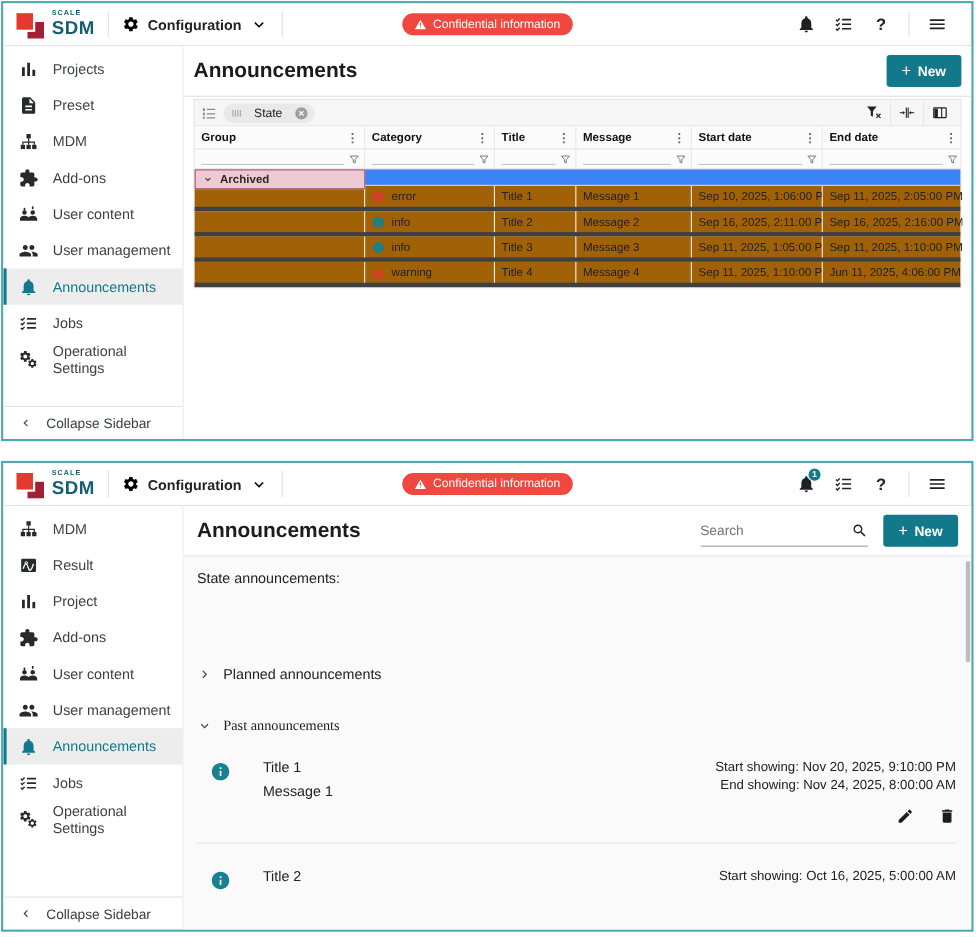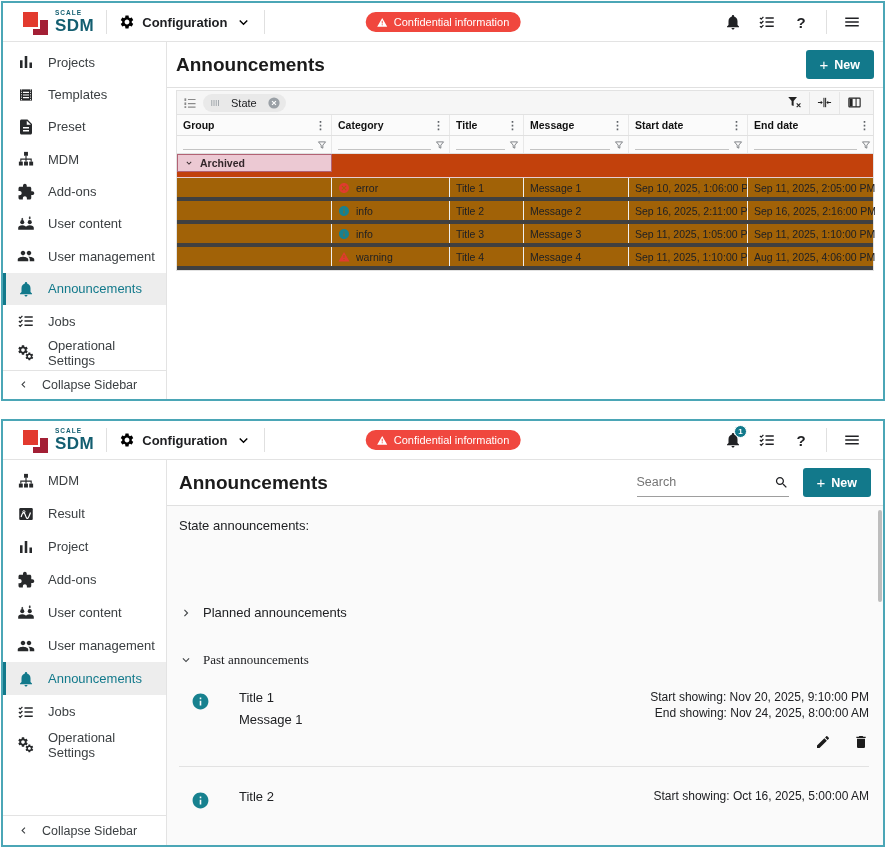--- a/index.html
+++ b/index.html
@@ -4,21 +4,21 @@
 <style>
   * { box-sizing: border-box; margin: 0; padding: 0; }
   html,body { width:887px; height:852px; background:#fff; font-family:"Liberation Sans", sans-serif; color:#202124; }
   .canvas { position:relative; width:887px; height:852px; background:#fff; }
 
   .panel { position:absolute; left:1px; width:884px; border:2px solid #4ba6b6; background:#fff; overflow:hidden; display:flex; flex-direction:column; }
   .panel-a { top:1px; height:400px; }
   .panel-b { top:419px; height:428px; }
 
   
-  .appbar { height:39px; flex:0 0 39px; display:flex; align-items:center; border-bottom:1px solid #e3e3e3; background:#fff; padding:0 14px 0 20px; position:relative;justify-content:flex-end; }
+  .appbar { height:39px; flex:0 0 39px; display:flex; align-items:center; border-bottom:1px solid #e3e3e3; background:#fff; padding:0 14px 0 12px; position:relative;justify-content:flex-end; }
   .logo { display:flex; align-items:center; gap:7px; }
   .logo-mark { position:relative; width:25px; height:25px; }
   .logo-mark .lm-dark { position:absolute; right:0; bottom:0; width:15px; height:15px; background:#a31f35; }
   .logo-mark .lm-bright { position:absolute; left:0; top:2px; width:15px; height:15px; background:#e23a2e; box-shadow:2px 2px 0 #fff; }
   .logo-text { display:flex; flex-direction:column; line-height:1; }
   .logo-scale { font-size:6.5px; font-weight:bold; letter-spacing:1px; color:#135e70; }
   .logo-sdm { font-size:17px; font-weight:bold; color:#135e70; letter-spacing:.5px; }
   .vdiv { width:1px; height:24px; background:#e0e0e0; margin:0 12px; }
   .nav-config { display:flex; align-items:center; gap:7px; background:none; border:none; cursor:pointer; font-family:inherit; }
   .nav-config .ic { width:16px; height:16px; }
@@ -69,21 +69,21 @@
   .tcols { display:grid; grid-template-columns:155px 118px 74px 105px 119px 127px; }
   .hdr-row { background:#fbfbfb; border-bottom:1px solid #e0e0e0; }
   .hdr-cell { display:flex; align-items:center; height:20px; padding:0 3px 0 6px; border-right:1px solid #e8e8e8; font-weight:bold; color:#111; }
   .hdr-cell:last-child { border-right:none; }
   .hdr-menu { margin-left:auto; color:#5f6368; font-size:11px; font-weight:bold; cursor:pointer; padding:0 2px; }
   .flt-row { background:#fbfbfb; border-bottom:1px solid #e0e0e0; }
   .flt-cell { display:flex; align-items:flex-end; height:17px; padding:0 4px 3px 6px; border-right:1px solid #e8e8e8; gap:4px; }
   .flt-cell:last-child { border-right:none; }
   .flt-line { flex:1; border-bottom:1px solid #c4c4c4; height:10px; }
   .flt-cell .ic { width:10px; height:10px; color:#6b6f73; flex:0 0 10px; cursor:pointer; }
-  .group-row { background:#c2410c; border-bottom:1px solid #e6cdd4; height:24px; position:relative; cursor:pointer; }
+  .group-row { background:#3b82f6; border-bottom:1px solid #e6cdd4; height:15px; position:relative; cursor:pointer; }
   .group-box { position:absolute; left:0; top:0; width:155px; height:18px; background:#ecc9d3; border:1px solid #b26274; display:flex; align-items:center; gap:6px; padding:0 6px; font-weight:bold; color:#33262a; }
   .group-box .ic { width:10px; height:10px; }
   .data-row { border-bottom:4px solid #404040; background:#a16207; cursor:pointer; }
   .cell { display:flex; align-items:center; height:19px; padding:0 6px; border-right:1px solid #efefef; color:#202124; white-space:nowrap; overflow:hidden; }
   .cell:last-child { border-right:none; }
   .cat-ic { width:12px; height:12px; margin-right:6px; flex:0 0 12px; }
   .cat-error { color:#df3b2f; }
   .cat-info { color:#17818f; }
   .cat-warning { color:#df3b2f; }
 
@@ -287,26 +287,20 @@
     <div class="pbody">
       <aside class="sidebar">
         <button class="side-item">
             <svg class="ic">
               <use href="#i-bars"></use>
             </svg>
             <span>Projects</span>
           </button>
         <button class="side-item">
             <svg class="ic">
-              <use href="#i-ticket"></use>
-            </svg>
-            <span>Templates</span>
-          </button>
-        <button class="side-item">
-            <svg class="ic">
               <use href="#i-file"></use>
             </svg>
             <span>Preset</span>
           </button>
         <button class="side-item">
             <svg class="ic">
               <use href="#i-hier"></use>
             </svg>
             <span>MDM</span>
           </button>
@@ -516,21 +510,21 @@
             <div class="cell"></div>
             <div class="cell">
                 <svg class="ic cat-ic cat-warning">
                   <use href="#i-warn"></use>
                 </svg>
                 <span>warning</span>
               </div>
             <div class="cell">Title 4</div>
             <div class="cell">Message 4</div>
             <div class="cell">Sep 11, 2025, 1:10:00 PM</div>
-            <div class="cell">Aug 11, 2025, 4:06:00 PM</div>
+            <div class="cell">Jun 11, 2025, 4:06:00 PM</div>
           </div>
         </div>
       </main>
     </div>
   </section>
 
   <section class="panel panel-b">
     <header class="appbar">
       <div class="logo">
         <div class="logo-mark">

